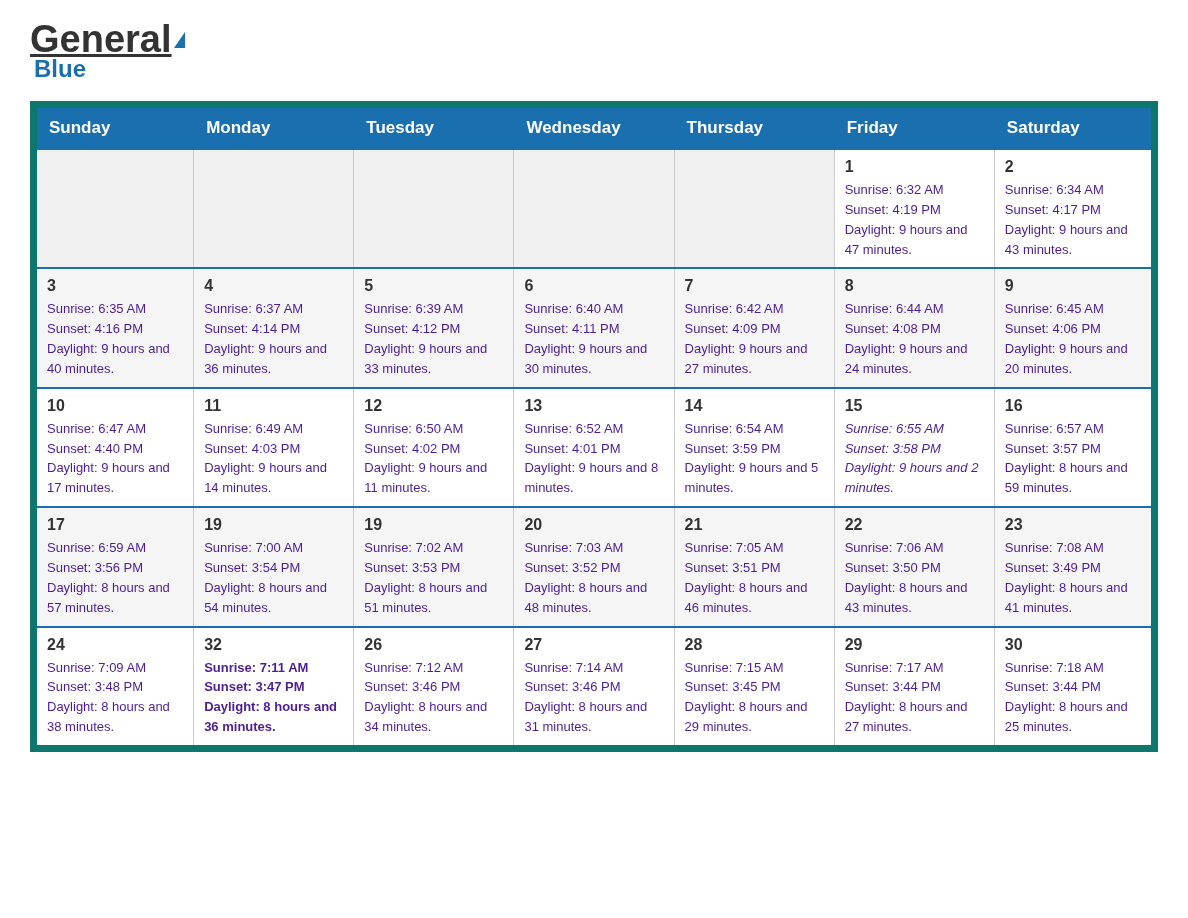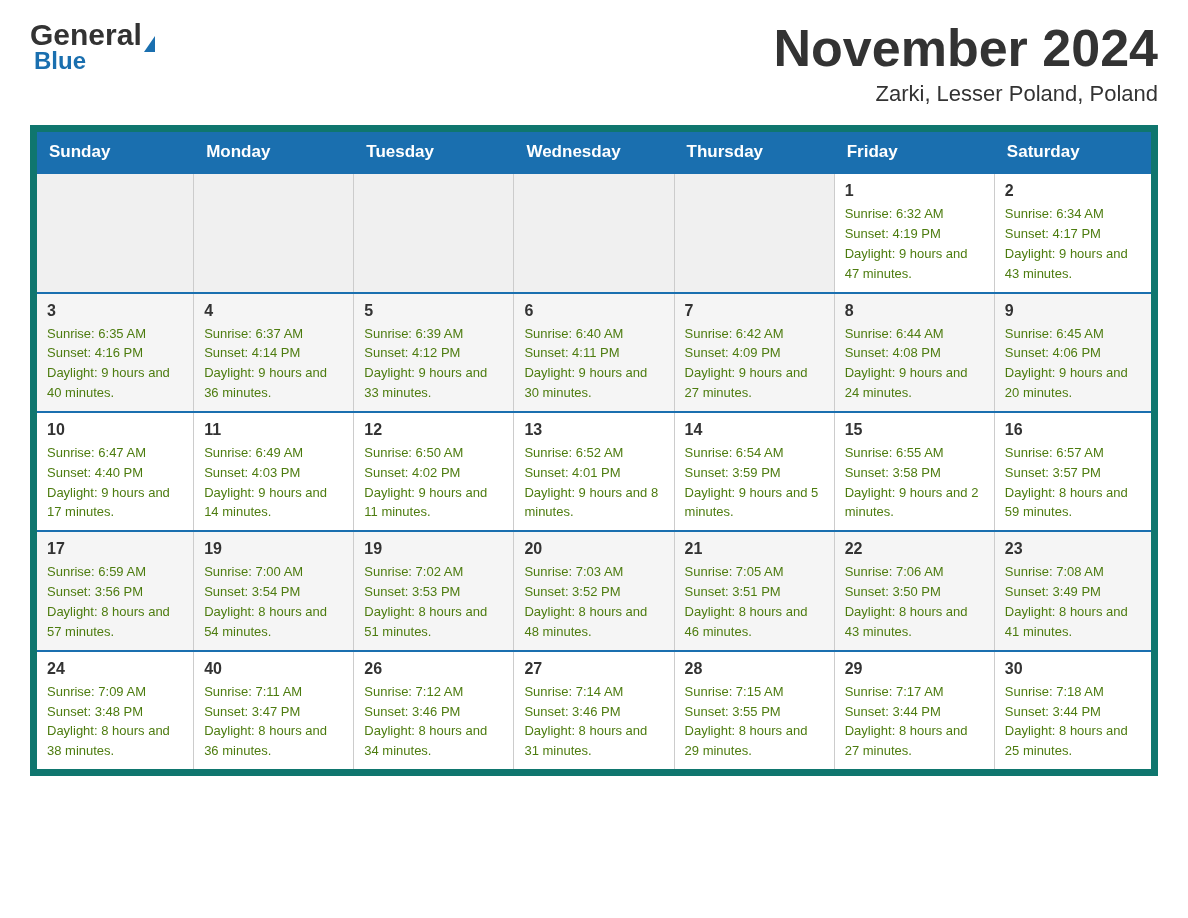--- a/index.html
+++ b/index.html
@@ -62,45 +62,41 @@
     }
     .day-number {
       font-size: 16px;
       font-weight: bold;
       color: #333333;
       display: block;
       margin-bottom: 4px;
     }
     .day-info {
       font-size: 13px;
-      color: #4d7c0f;
+      color: #4c1d95;
       line-height: 1.45;
     }
     .empty-cell {
       background: #f0f0f0 !important;
     }
     
     .week-row td {
       border-top: 2px solid #1a6faf;
     }
   </style>
 </head>
 <body>
 
 <div class="header-area">
   <div class="logo-container">
-    <div style="font-size:30px; font-weight:bold; color:#333; line-height:1; display:flex; align-items:flex-end;">
+    <div style="font-size:38px; font-weight:bold; color:#333; line-height:1; display:flex; align-items:center;text-decoration:underline;">
       <span style="color:#333;">General</span>
       <span style="display:inline-block; width:0; height:0; border-left:11px solid transparent; border-bottom:16px solid #1a6faf; margin-left:2px; margin-bottom:-2px;"></span>
     </div>
     <div style="color:#1a6faf; font-size:24px; font-weight:bold; padding-left:4px; margin-top:-3px;">Blue</div>
-  </div>
-  <div class="title-area">
-    <div class="month-title">November 2024</div>
-    <div class="location-subtitle">Zarki, Lesser Poland, Poland</div>
   </div>
 </div>
 
 <table class="calendar-table">
   <thead>
     <tr>
       <th>Sunday</th>
       <th>Monday</th>
       <th>Tuesday</th>
       <th>Wednesday</th>
@@ -155,21 +151,21 @@
 Daylight: 9 hours and 14 minutes.</span></td>
         <td><span class="day-number">12</span><span class="day-info" style="white-space: pre-line;">Sunrise: 6:50 AM
 Sunset: 4:02 PM
 Daylight: 9 hours and 11 minutes.</span></td>
         <td><span class="day-number">13</span><span class="day-info" style="white-space: pre-line;">Sunrise: 6:52 AM
 Sunset: 4:01 PM
 Daylight: 9 hours and 8 minutes.</span></td>
         <td><span class="day-number">14</span><span class="day-info" style="white-space: pre-line;">Sunrise: 6:54 AM
 Sunset: 3:59 PM
 Daylight: 9 hours and 5 minutes.</span></td>
-        <td><span class="day-number">15</span><span class="day-info" style="white-space: pre-line;">Sunrise: 6:55 AM
+        <td><span class="day-number">15</span><span class="day-info" style="white-space: pre-line; font-style: italic;">Sunrise: 6:55 AM
 Sunset: 3:58 PM
 Daylight: 9 hours and 2 minutes.</span></td>
         <td><span class="day-number">16</span><span class="day-info" style="white-space: pre-line;">Sunrise: 6:57 AM
 Sunset: 3:57 PM
 Daylight: 8 hours and 59 minutes.</span></td>
       </tr>
       <tr class="week-row">
         <td><span class="day-number">17</span><span class="day-info" style="white-space: pre-line;">Sunrise: 6:59 AM
 Sunset: 3:56 PM
 Daylight: 8 hours and 57 minutes.</span></td>
@@ -189,31 +185,31 @@
 Sunset: 3:50 PM
 Daylight: 8 hours and 43 minutes.</span></td>
         <td><span class="day-number">23</span><span class="day-info" style="white-space: pre-line;">Sunrise: 7:08 AM
 Sunset: 3:49 PM
 Daylight: 8 hours and 41 minutes.</span></td>
       </tr>
       <tr class="week-row">
         <td><span class="day-number">24</span><span class="day-info" style="white-space: pre-line;">Sunrise: 7:09 AM
 Sunset: 3:48 PM
 Daylight: 8 hours and 38 minutes.</span></td>
-        <td><span class="day-number">40</span><span class="day-info" style="white-space: pre-line;">Sunrise: 7:11 AM
+        <td><span class="day-number">32</span><span class="day-info" style="white-space: pre-line; font-weight: bold;">Sunrise: 7:11 AM
 Sunset: 3:47 PM
 Daylight: 8 hours and 36 minutes.</span></td>
         <td><span class="day-number">26</span><span class="day-info" style="white-space: pre-line;">Sunrise: 7:12 AM
 Sunset: 3:46 PM
 Daylight: 8 hours and 34 minutes.</span></td>
         <td><span class="day-number">27</span><span class="day-info" style="white-space: pre-line;">Sunrise: 7:14 AM
 Sunset: 3:46 PM
 Daylight: 8 hours and 31 minutes.</span></td>
         <td><span class="day-number">28</span><span class="day-info" style="white-space: pre-line;">Sunrise: 7:15 AM
-Sunset: 3:55 PM
+Sunset: 3:45 PM
 Daylight: 8 hours and 29 minutes.</span></td>
         <td><span class="day-number">29</span><span class="day-info" style="white-space: pre-line;">Sunrise: 7:17 AM
 Sunset: 3:44 PM
 Daylight: 8 hours and 27 minutes.</span></td>
         <td><span class="day-number">30</span><span class="day-info" style="white-space: pre-line;">Sunrise: 7:18 AM
 Sunset: 3:44 PM
 Daylight: 8 hours and 25 minutes.</span></td>
       </tr>
     </tbody>
 </table>

